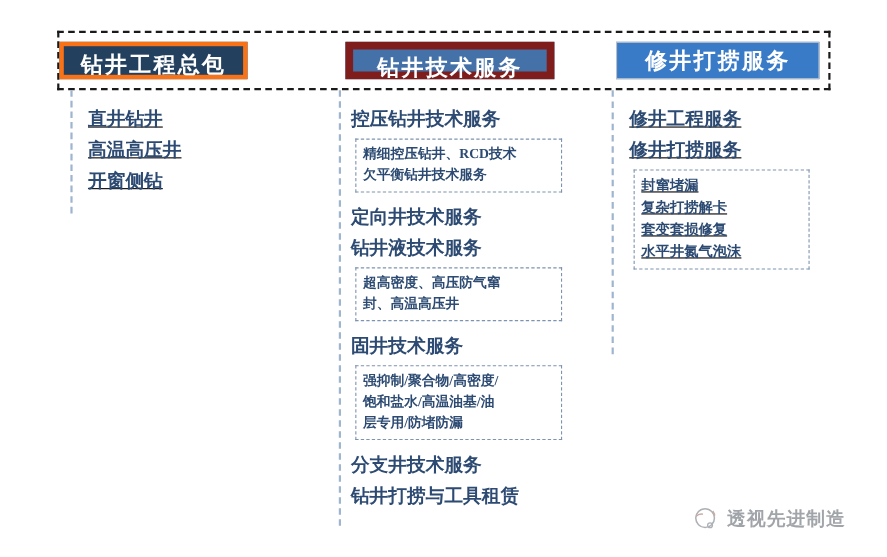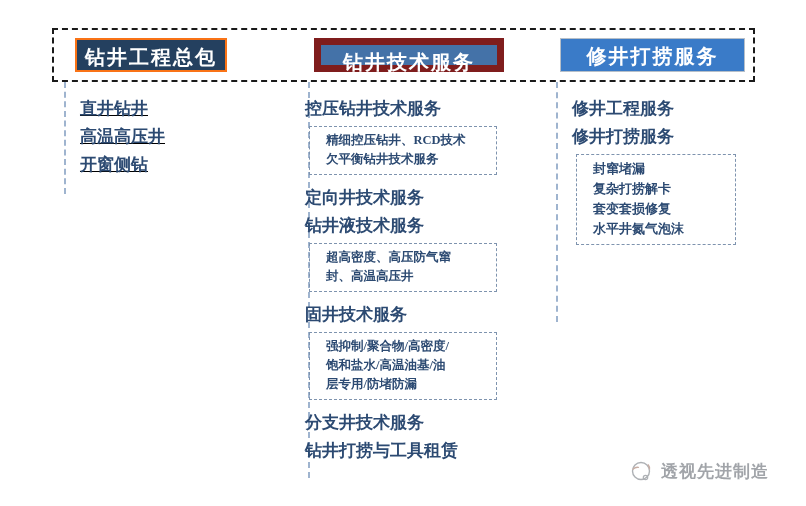--- a/index.html
+++ b/index.html
@@ -46,56 +46,56 @@
     height: 34px;
     line-height: 34px;
     text-align: center;
     color: #ffffff;
     font-size: 20px;
     font-weight: bold;
     letter-spacing: 2px;
     box-sizing: border-box;
   }
   #header-1 {
-    left: 75px;  width: 152px;
+    left: 54px;  width: 171px;
     background: #24405f;
-    border: 2px solid #f97316;
+    border: 4px solid #f97316;
   }
   #header-2 {
     left: 314px; width: 190px;
     background: #4472a8;
     border: 7px solid #7f1d1d;
   }
   #header-3 {
     left: 560px; width: 185px;
     background: #3a7bc8;
     border: 1px solid #b6bfc9;
   }
 
   
   .column {
     position: absolute;
     top: 96px;
   }
   #column-1 { left: 80px;  width: 220px; text-decoration: underline; }
-  #column-2 { left: 305px; width: 220px; }
-  #column-3 { left: 572px; width: 200px; }
+  #column-2 { left: 319px; width: 220px; }
+  #column-3 { left: 572px; width: 200px; text-decoration: underline; }
 
   .item {
     color: #2c4a72;
     font-size: 17px;
     font-weight: bold;
     line-height: 26px;
     white-space: nowrap;
     margin-bottom: 2px;
   }
 
   .subbox {
     border: 1px dashed #7e93ae;
-    padding: 4px 7px 5px 16px;
+    padding: 4px 7px 5px 6px;
     margin: 4px 0 10px 4px;
     box-sizing: border-box;
   }
   #column-2 .subbox { width: 188px; }
   #column-3 .subbox { width: 160px; }
 
   .subline {
     color: #2c4a72;
     font-size: 12.5px;
     font-weight: bold;

